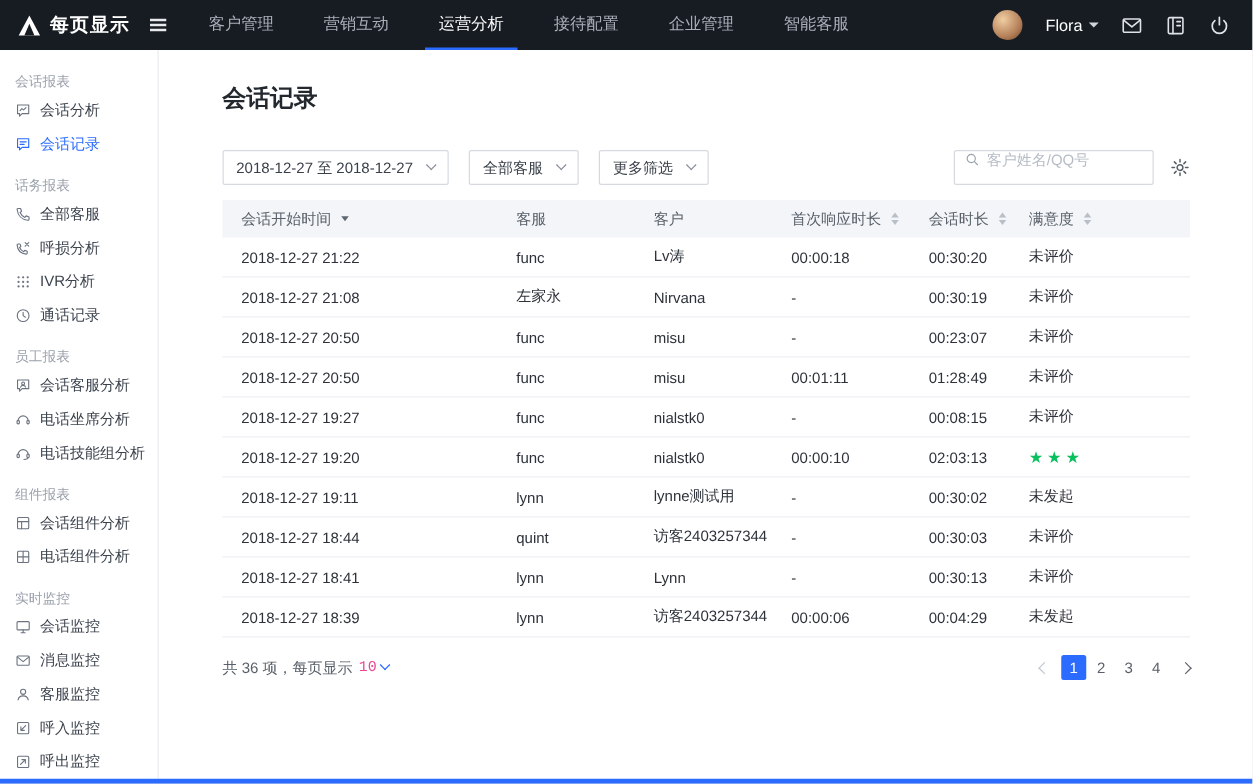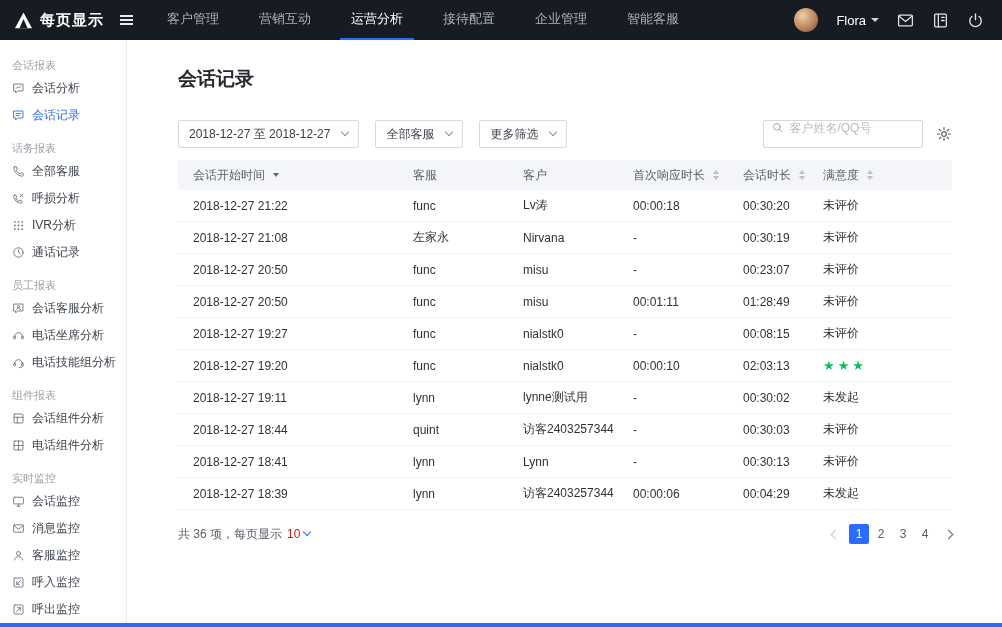--- a/index.html
+++ b/index.html
@@ -65,21 +65,21 @@
   .t-cell:nth-child(6){ flex:1; }
   .stars { color:#0abf5e; font-size:13px; letter-spacing:3px; }
   .sort { display:inline-flex; flex-direction:column; gap:2px; margin-left:3px; }
   .car-up { width:0; height:0; border-left:3.5px solid transparent; border-right:3.5px solid transparent;
     border-bottom:4px solid #b9bfc8; }
   .car-down { width:0; height:0; border-left:3.5px solid transparent; border-right:3.5px solid transparent;
     border-top:4px solid #b9bfc8; }
   .sort.desc .car-down { border-top-color:#5f6670; }
   
   .table-footer { display:flex; align-items:center; margin-top:14px; font-size:12px; color:#596069; }
-  .page-size { color:#b91c1c; display:inline-flex; align-items:center; margin-left:5px; cursor:pointer; }
+  .page-size { color:#ec4899; display:inline-flex; align-items:center; margin-left:5px; cursor:pointer;font-family:Liberation Mono, monospace; }
   .pagination { margin-left:auto; display:flex; align-items:center; gap:10px; }
   .page-num { min-width:20px; height:20px; line-height:20px; text-align:center; color:#596069;
     cursor:pointer; border-radius:2px; font-size:12px; }
   .page-num.active { background:#2b6bff; color:#fff; }
   .pg-arrow { width:7px; height:7px; border-right:1.4px solid #c3c8d0; border-bottom:1.4px solid #c3c8d0;
     cursor:pointer; flex:0 0 auto; }
   .pg-arrow.prev { transform:rotate(135deg); }
   .pg-arrow.next { transform:rotate(-45deg); border-color:#5f6670; }
   
   .bottom-bar { position:absolute; left:0; bottom:0; width:100%; height:4px; background:#2b6bff; }

